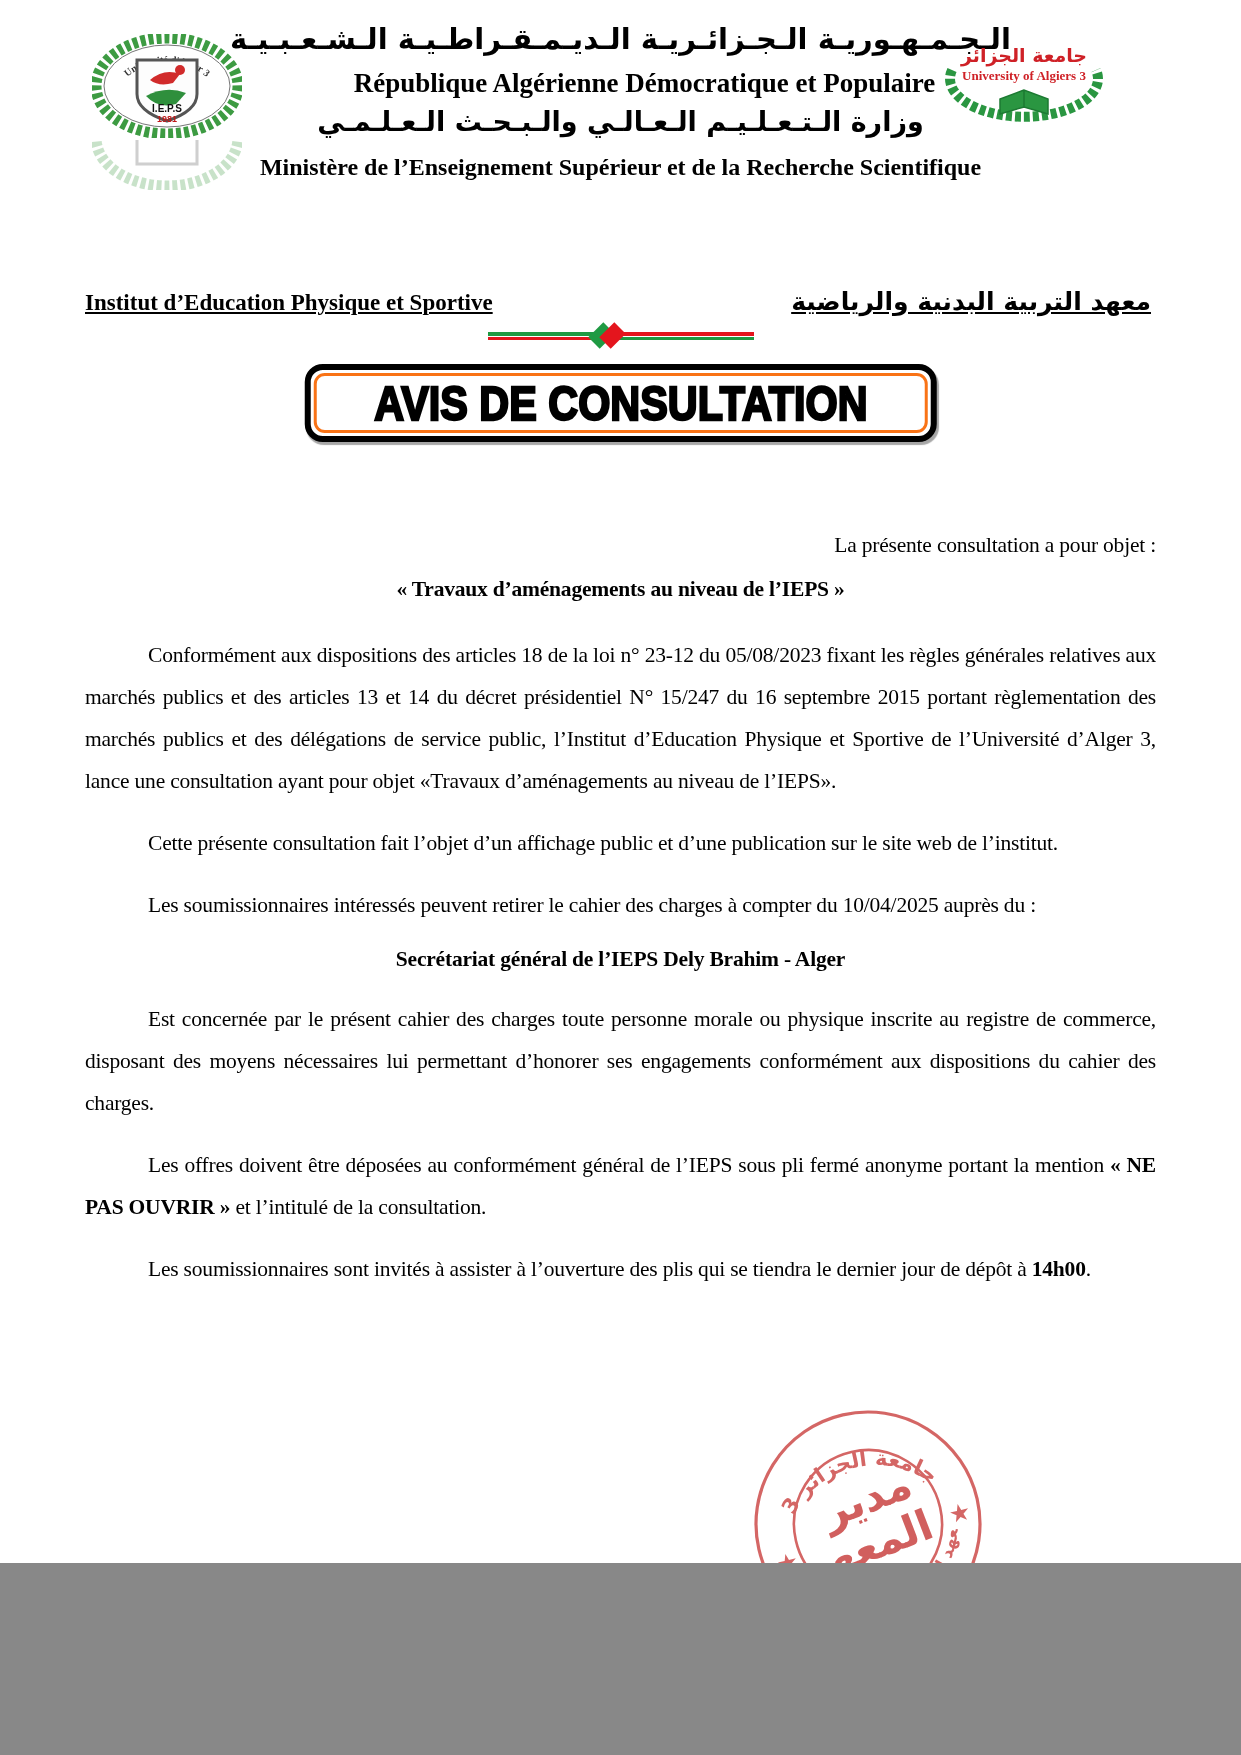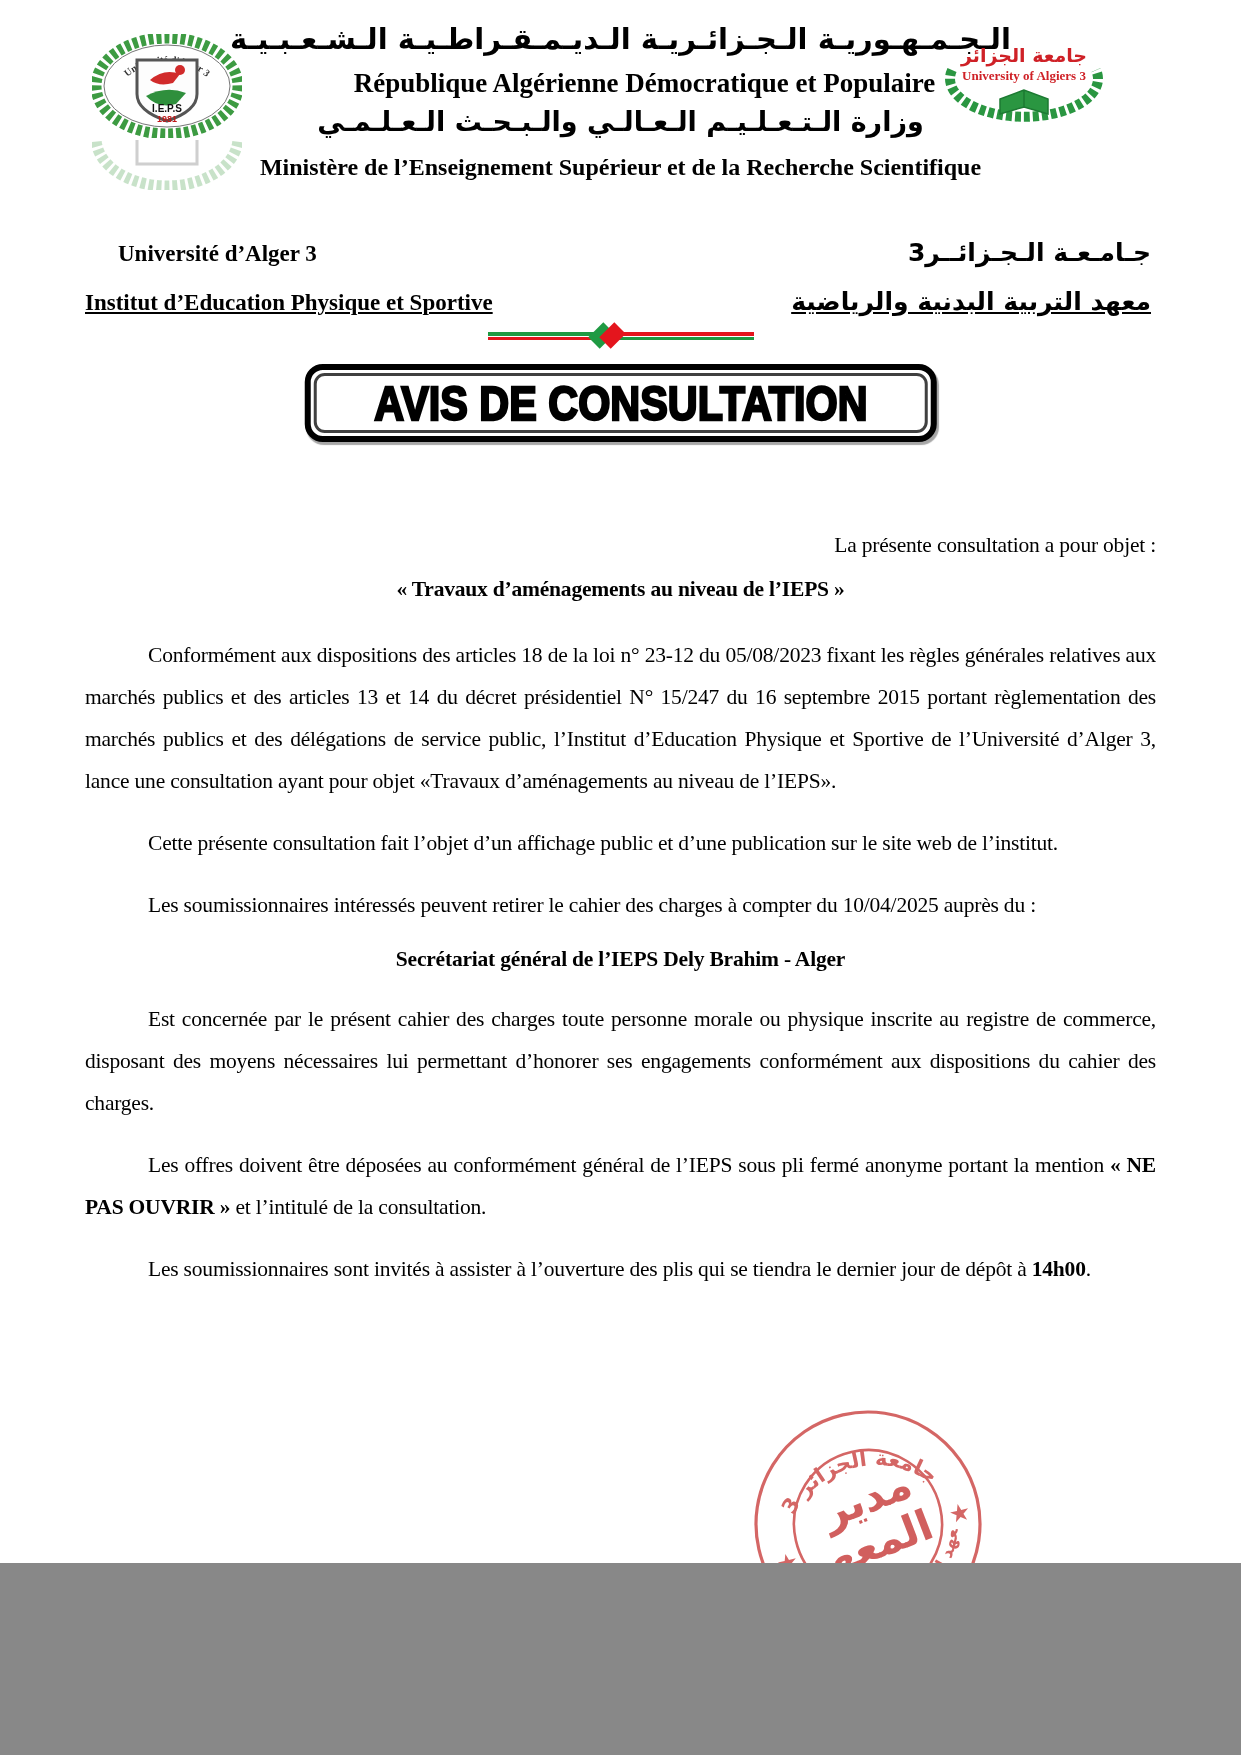--- a/index.html
+++ b/index.html
@@ -34,21 +34,21 @@
   .seg-r .bar1{width:136px;height:4px;background:var(--red);}
   .seg-r .bar2{width:136px;height:3px;background:var(--green);margin-top:1px;}
   .diamond{width:17px;height:17px;transform:rotate(45deg) scale(.95,1.25);margin:0 -3px;}
   .d-green{background:var(--green);}
   .d-red{background:var(--red);z-index:1;}
 
   
   .title-box{top:364px;left:50%;transform:translateX(-50%);
              border:6px solid #000;border-radius:18px;padding:3px;background:#fff;
              box-shadow:2px 3px 1px rgba(0,0,0,.35);}
-  .title-inner{border:3px solid #404040;border-radius:11px;padding:1px 24px;}
+  .title-inner{border:3px solid #f97316;border-radius:11px;padding:1px 24px;}
   .title-text{display:inline-block;font-family:"Liberation Sans","DejaVu Sans",sans-serif;
               font-weight:bold;font-size:47px;line-height:52px;letter-spacing:0px;
               transform:scale(.88,1.04);-webkit-text-stroke:2.4px #000;white-space:nowrap;}
   .title-num{top:450px;font-family:"Liberation Sans","DejaVu Sans",sans-serif;font-weight:bold;
              font-size:45px;-webkit-text-stroke:2px #000;letter-spacing:1px;}
 
   
   .body{top:524px;left:85px;right:85px;font-size:21.5px;line-height:42px;
         text-align:justify;letter-spacing:-0.2px;}
   .body p{margin:0 0 20px 0;text-indent:63px;}
@@ -107,24 +107,20 @@
 
   <div class="abs logo-right">
     <svg width="172" height="88" viewBox="0 0 172 88">
       <path d="M 14,30 A 74,38 0 1 0 158,30" fill="none" stroke="#2a9641" stroke-width="10" stroke-dasharray="6 3"></path>
       <text x="86" y="22" text-anchor="middle" font-family="DejaVu Sans,sans-serif" font-size="19" font-weight="bold" fill="#cf2127" direction="rtl">جامعة الجزائر</text>
       <text x="86" y="40" text-anchor="middle" font-family="Liberation Serif,serif" font-size="13" font-weight="bold" fill="#cf2127">University of Algiers 3</text>
       <path d="M86,50 l-24,9 v15 l24,-7 l24,7 v-15 z M86,50 v17" fill="#2a9641" stroke="#1c7a32" stroke-width="1.5"></path>
     </svg>
   </div>
 
-  <div class="abs org-row row-univ">
-    <div class="org-fr">Université d’Alger 3</div>
-    <div class="org-ar ar">جـامـعـة الـجـزائــر3</div>
-  </div>
   <div class="abs org-row row-inst">
     <div class="org-fr">Institut d’Education Physique et Sportive</div>
     <div class="org-ar ar">معهد التربية البدنية والرياضية</div>
   </div>
 
   <div class="abs divider">
     <div class="seg seg-l">
         <div class="bar1"></div>
         <div class="bar2"></div>
       </div>

